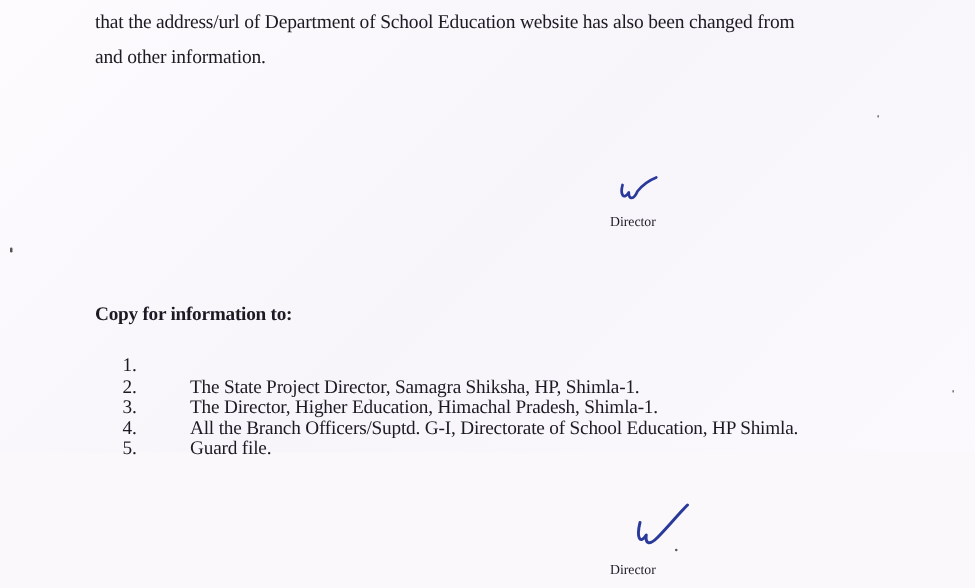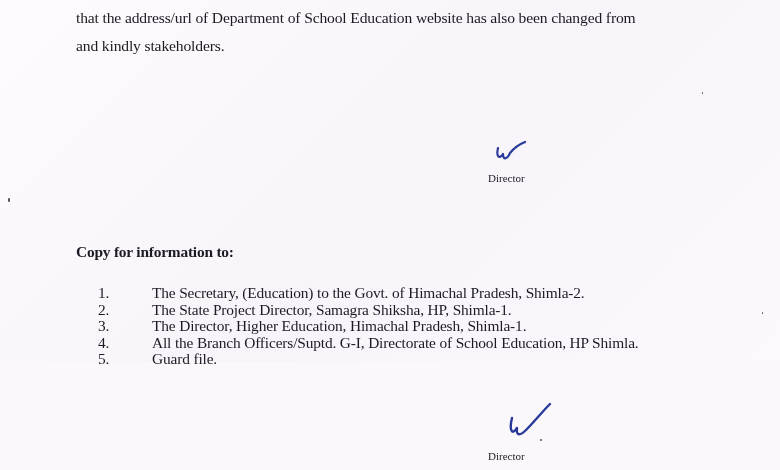--- a/index.html
+++ b/index.html
@@ -78,36 +78,35 @@
       border-radius: 1px;
     }
   </style>
 </head>
 <body>
 
 <div class="page">
 
   <div class="body-para">
     <span class="line">that the address/url of Department of School Education website has also been changed from</span>
-    <span class="line">and kindly stakeholders.</span>
+    <span class="line">and other information.</span>
   </div>
 
   <svg class="signature" style="left:494px; top:140px;" width="34" height="24" viewBox="0 0 34 24">
     <path d="M4 8 C 2 16, 5 20, 9 14 C 9 20, 13 20, 16 13 C 20 8, 26 4, 31 2" fill="none" stroke="#2a3a9a" stroke-width="2.2" stroke-linecap="round" stroke-linejoin="round"></path>
   </svg>
   <div class="sig-block" style="top:168px;">
     <span class="line">Director</span>
   </div>
 
   <div class="copy-heading">Copy for information to:</div>
 
   <ul class="copy-list">
     <li>
       <span class="num">1.</span>
-      <span>The Secretary, (Education) to the Govt. of Himachal Pradesh, Shimla-2.</span>
     </li>
     <li>
       <span class="num">2.</span>
       <span>The State Project Director, Samagra Shiksha, HP, Shimla-1.</span>
     </li>
     <li>
       <span class="num">3.</span>
       <span>The Director, Higher Education, Himachal Pradesh, Shimla-1.</span>
     </li>
     <li>

